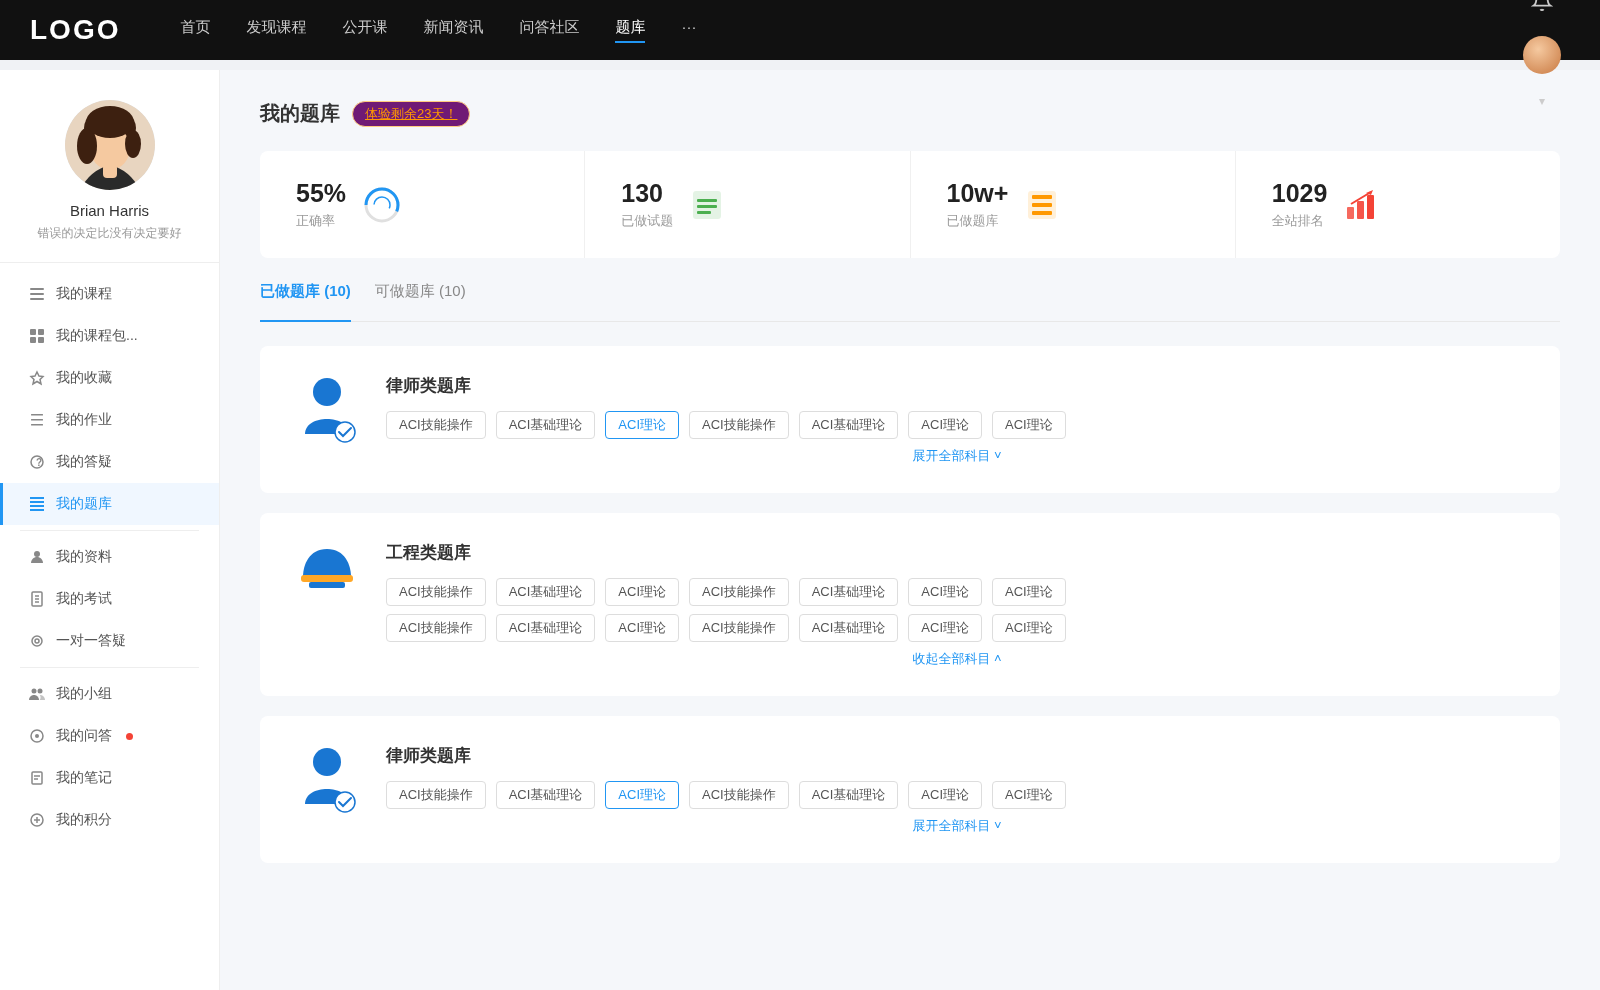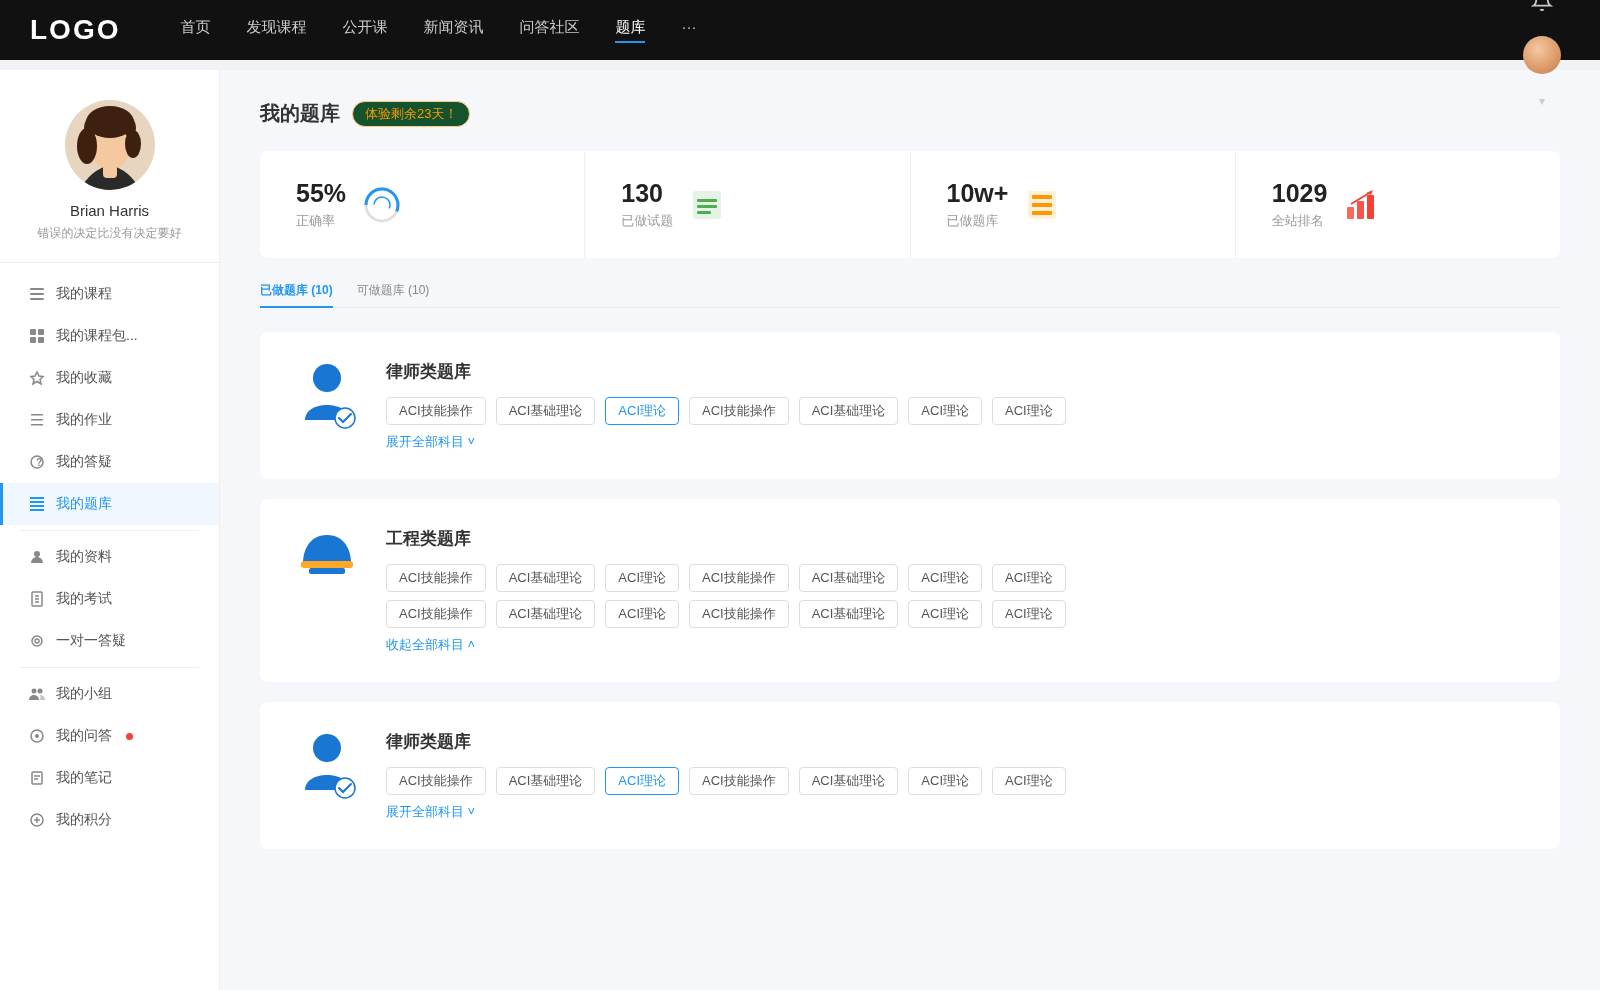--- a/index.html
+++ b/index.html
@@ -169,26 +169,27 @@
       align-items: center;
       gap: 12px;
       margin-bottom: 24px;
     }
     .page-title {
       font-size: 20px;
       font-weight: 600;
       color: #333;
     }
     .trial-badge {
-      background: #14532d;
+      background: #701a75;
       color: #ff9800;
       border: 1px solid #ffcc80;
       border-radius: 20px;
       padding: 3px 12px;
       font-size: 13px;
+      text-decoration: underline;
     }
 
     
     .stats-row {
       display: flex;
       background: #fff;
       border-radius: 8px;
       margin-bottom: 24px;
       overflow: hidden;
     }
@@ -213,23 +214,23 @@
     }
 
     
     .tabs-row {
       display: flex;
       gap: 24px;
       border-bottom: 1px solid #e8e8e8;
       margin-bottom: 24px;
     }
     .tab-item {
-      font-size: 12px;
+      font-size: 15px;
       color: #888;
-      padding-bottom: 8px;
+      padding-bottom: 20px;
       cursor: pointer;
       position: relative;
     }
     .tab-item.active {
       color: #2196F3;
       font-weight: 600;
     }
     .tab-item.active::after {
       content: '';
       position: absolute;
@@ -277,21 +278,21 @@
       padding: 4px 12px;
       font-size: 13px;
       color: #555;
       cursor: pointer;
     }
     .tag.active {
       border-color: #2196F3;
       color: #2196F3;
     }
     .expand-link {
-      text-align: left;
+      text-align: center;
       color: #2196F3;
       font-size: 13px;
       cursor: pointer;
       margin-top: 4px;
     }
 
     
     .pie-chart {
       width: 40px;
       height: 40px;

